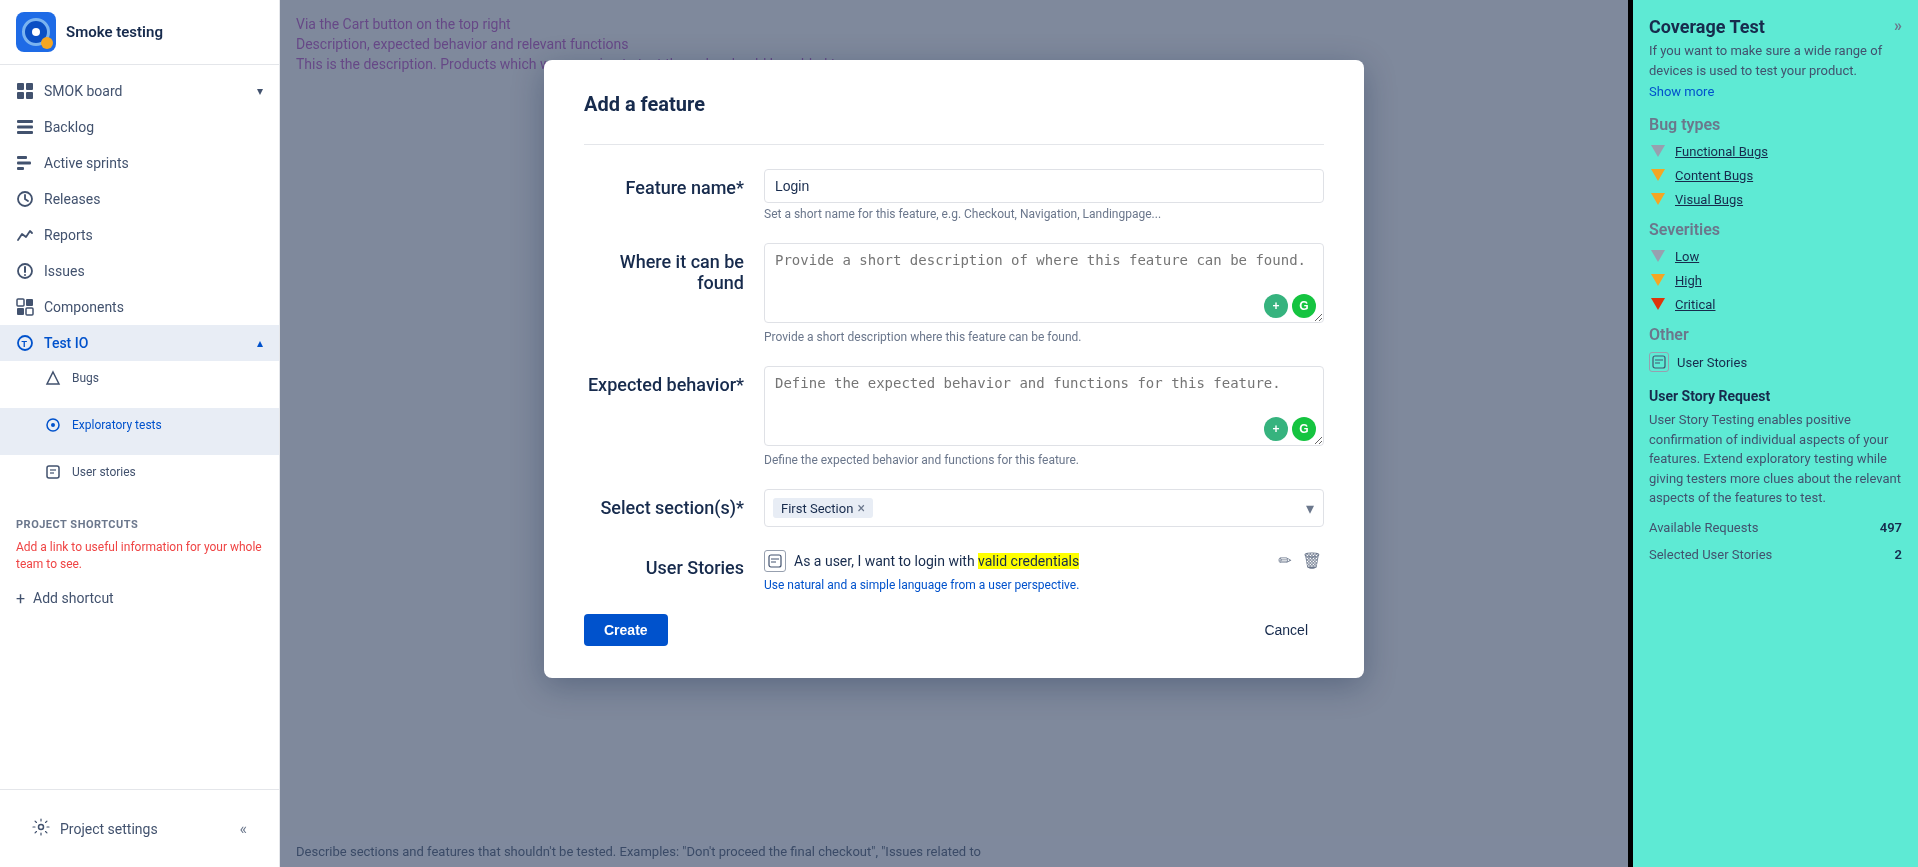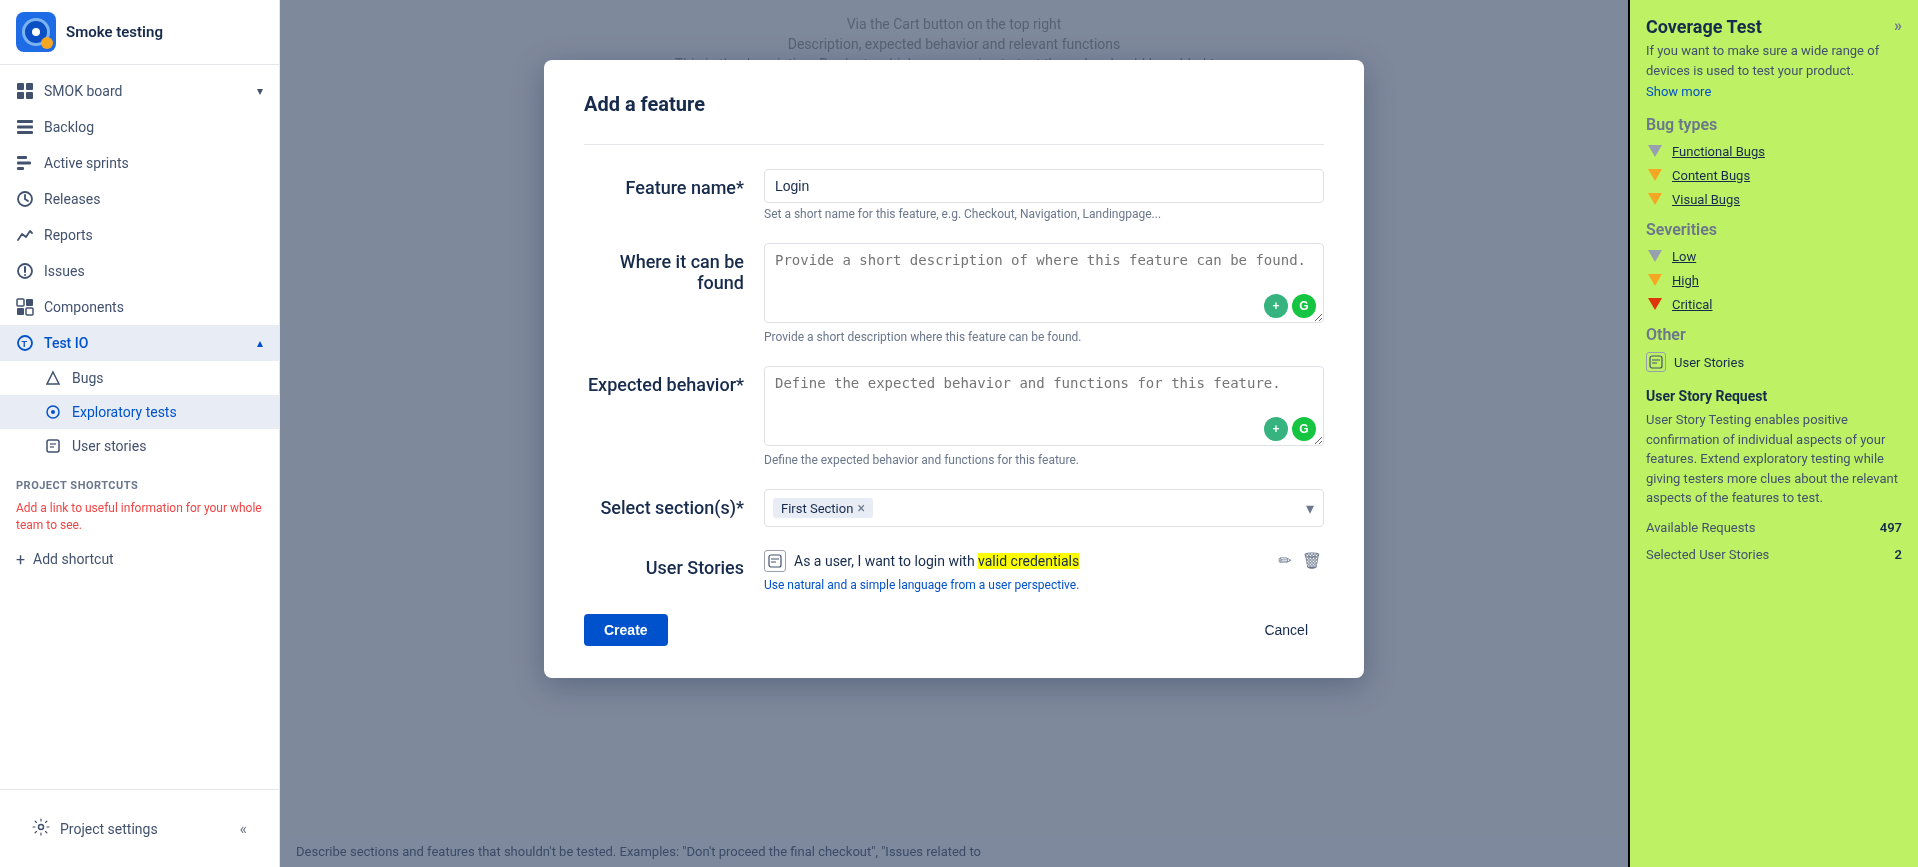--- a/index.html
+++ b/index.html
@@ -89,24 +89,24 @@
     }
     .sidebar-item .label { flex: 1; }
     .sidebar-item .chevron { margin-left: auto; font-size: 12px; }
 
     .sidebar-sub {
       padding-left: 0;
     }
     .sidebar-sub-item {
       display: flex;
       align-items: center;
-      padding: 8px 16px 8px 44px;
+      padding: 8px 16px 21px 44px;
       color: #42526e;
       cursor: pointer;
-      font-size: 14px;
+      font-size: 12px;
     }
     .sidebar-sub-item.active { background: #e8edf5; color: #0052cc; }
     .sidebar-sub-item .icon {
       margin-right: 10px;
       width: 18px;
       height: 18px;
       display: flex;
       align-items: center;
       justify-content: center;
       flex-shrink: 0;
@@ -156,22 +156,22 @@
       flex: 1;
       position: relative;
       background: #f4f5f7;
       overflow: hidden;
     }
 
     
     .right-panel {
       width: 290px;
       min-width: 290px;
-      background: #bef264;
-      border-left: 2px solid #000000;
+      background: #5eead4;
+      border-left: 5px solid #000000;
       padding: 16px;
       overflow-y: auto;
       height: 100%;
     }
     .right-panel-title {
       font-size: 18px;
       font-weight: 700;
       color: #172b4d;
       margin-bottom: 4px;
       display: flex;
@@ -479,23 +479,22 @@
       cursor: pointer;
     }
 
     
     .bg-content {
       padding: 16px;
       opacity: 0.6;
     }
     .bg-content-text {
       font-size: 14px;
-      color: #737373;
+      color: #a21caf;
       margin-bottom: 4px;
-      text-align: center;
     }
   </style>
 </head>
 <body>
 
 <div class="sidebar">
   <div class="sidebar-header">
     <div class="sidebar-logo">
       <div class="sidebar-logo-inner">
         <div class="sidebar-logo-dot"></div>

